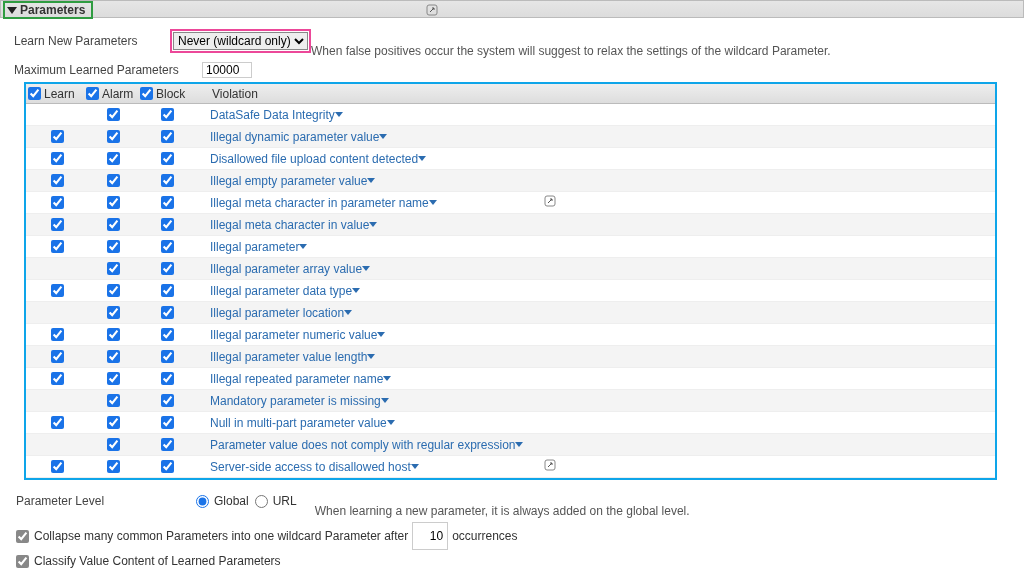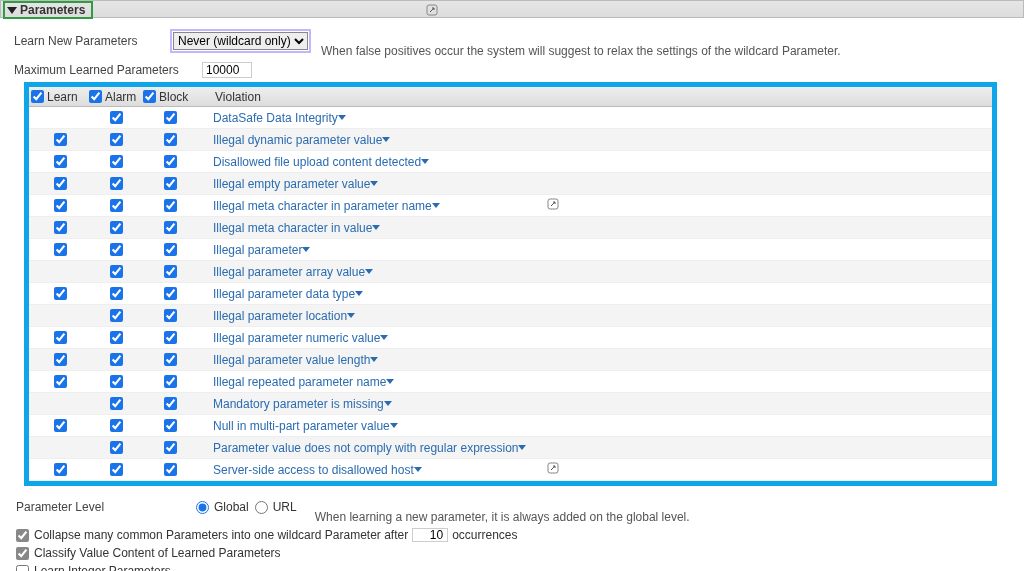--- a/index.html
+++ b/index.html
@@ -7,26 +7,26 @@
   .page { width:1024px; min-height:571px; padding:0 0 8px 0; }
   .section-header { background:linear-gradient(#e6e6e6,#dcdcdc); border:1px solid #bbb; height:18px; line-height:18px; position:relative; }
   .section-header .title-box { display:inline-block; border:2px solid #2f9c41; padding:0 6px 0 2px; font-weight:bold; position:relative; margin-left:2px; height:18px; line-height:14px;}
   .section-header .title-box .caret { display:inline-block; width:0; height:0; border-left:5px solid transparent; border-right:5px solid transparent; border-top:7px solid #222; vertical-align:middle; margin-right:3px;}
   .section-header .popicon { position:absolute; left:425px; top:3px; }
   .popicon svg { display:block; }
   .content { padding:6px 4px 0 14px; }
   .row { display:flex; align-items:center; margin-bottom:4px; }
   .lbl { color:#444; font-size:12px; }
   .lbl.learn-new { width:156px; }
-  .select-wrap { border:2px solid #c4b5fd; padding:1px; margin-right:10px; }
+  .select-wrap { border:2px solid #ec4899; padding:1px; margin-right:0; }
   select { font-size:12px; height:18px; border:1px solid #888; background:#eee; }
   .hint { color:#555; font-size:12px;margin-top:20px; }
   .lbl.max { width:188px; }
   .numbox { border:1px solid #ccc; width:50px; height:16px; padding:0 3px; font-size:12px; }
-  .grid { margin-left:10px; margin-right:23px; border:5px solid #0ea5e9; }
+  .grid { margin-left:10px; margin-right:23px; border:2px solid #0ea5e9; }
   .grid-header { display:flex; background:linear-gradient(#eee,#ddd); border-bottom:1px solid #bbb; height:20px; align-items:center; font-size:12px; }
   .col-learn { width:60px; display:flex; align-items:center; gap:3px; justify-content:flex-start; padding-left:2px;}
   .col-alarm { width:54px; display:flex; align-items:center; gap:3px; justify-content:flex-start;}
   .col-block { width:54px; display:flex; align-items:center; gap:3px; justify-content:flex-start;}
   .col-viol { flex:1; padding-left:16px; }
   .grid-header .col-viol { padding-left:18px; }
   input[type=checkbox]{ width:13px; height:13px; accent-color:#1a73e8; margin:0;}
   .grid-row { display:flex; align-items:center; height:22px; font-size:12px; border-bottom:1px solid #eee; position:relative;}
   .grid-row:nth-child(odd){ background:#fff; }
   .grid-row:nth-child(even){ background:#f4f4f4; }
@@ -34,21 +34,21 @@
   .vlink { color:#2b6cb0; cursor:pointer; display:inline-flex; align-items:center; }
   .dd-caret { display:inline-block; width:0; height:0; border-left:4px solid transparent; border-right:4px solid transparent; border-top:5px solid #2b6cb0; }
   .row-pop { position:absolute; left:518px; }
   .footer { padding:4px 4px 0 16px; }
   .footer .row { margin-bottom:4px; }
   .footer .lbl.pl { width:180px; }
   .radio-group { display:flex; align-items:center; gap:6px; margin-right:18px;}
   input[type=radio]{ accent-color:#1a73e8; margin:0;}
   .chk-dis { display:inline-flex; align-items:center; gap:5px; }
   .chk-dis input[type=checkbox]{ accent-color:#888; }
-  .occ-input { border:1px solid #ccc; width:36px; height:14px; text-align:right; padding:0 4px; font-size:12px; margin:0 4px;}
+  .occ-input { border:1px solid #ccc; width:36px; height:28px; text-align:right; padding:0 4px; font-size:12px; margin:0 4px;}
 </style>
 </head>
 <body>
 
 <div class="page">
   <div class="section-header">
     <span class="title-box">
       <span class="caret"></span><span>Parameters</span>
     </span>
     <span class="popicon">

